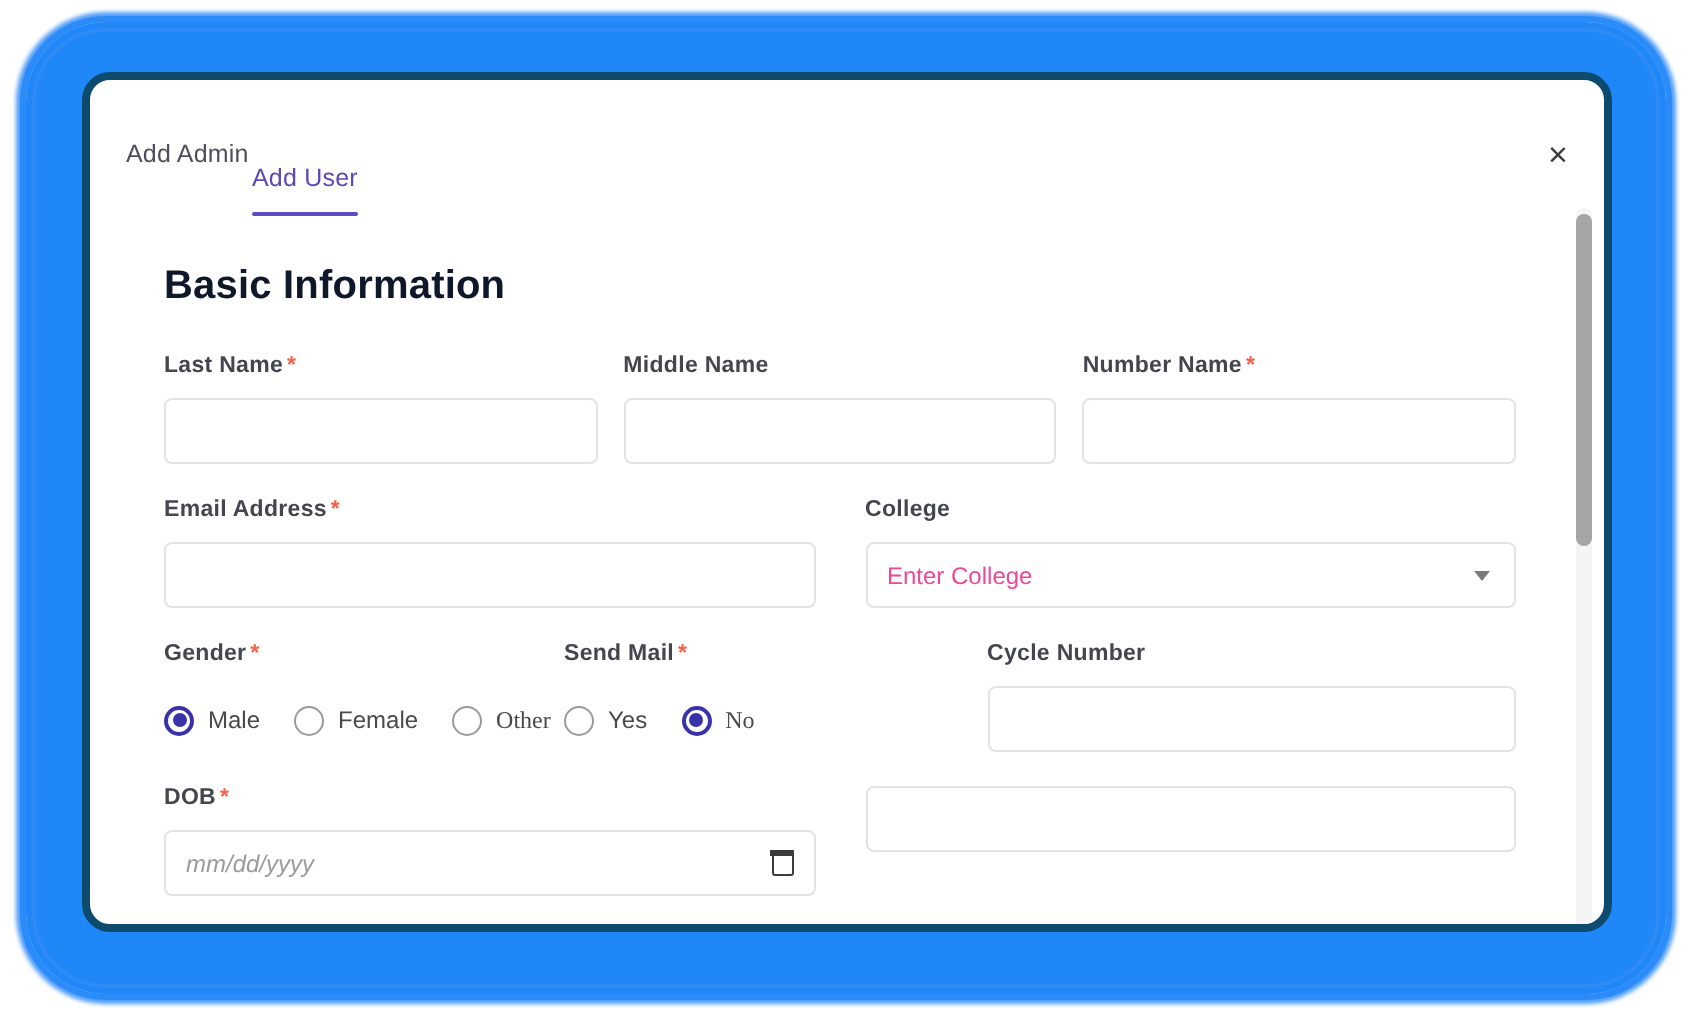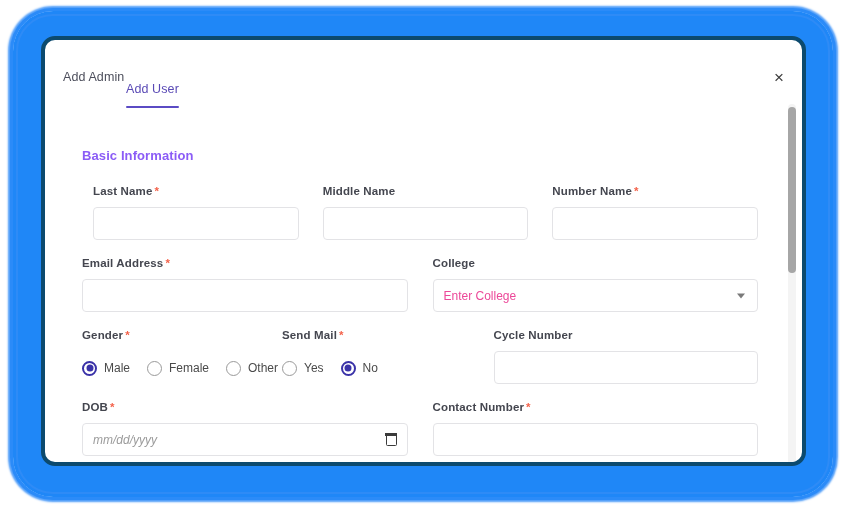--- a/index.html
+++ b/index.html
@@ -108,34 +108,34 @@
     position: absolute;
     left: 0; top: 3px;
     width: 8px;
     height: 166px;
     background: #a6a6a6;
     border-radius: 6px;
   }
 
   
   .section-title {
-    font-size: 13px;
+    font-size: 20px;
     font-weight: bold;
-    color: #8b5cf6;
-    margin: 16px 0 22px 3px;
+    color: #0f172a;
+    margin: 0 0 22px 3px;
     letter-spacing: .1px;
   }
 
   
   .row {
     display: flex;
     margin-bottom: 17px;
   }
   .field { padding: 0 10px 0 3px; }
-  .w3 { width: 231px; margin-left: 11px; }
+  .w3 { width: 231px; }
   .w-email { width: 348px; }
   .w-college { width: 348px; margin-left: 12px; }
   .w-gender { width: 200px; }
   .w-sendmail { width: 200px; }
   .w-cycle { width: 290px; margin-left: 20px; }
   .w-dob { width: 348px; }
   .w-contact { width: 348px; margin-left: 12px; }
 
   label.fl {
     display: block;
@@ -212,21 +212,21 @@
     align-items: center;
     height: 33px;
     padding-top: 1px;
   }
   .radio-opt {
     display: flex;
     align-items: center;
     margin-right: 17px;
     cursor: pointer;
   }
-  .radio-opt:last-child { margin-right: 0; }
+  .radio-opt:last-child { margin-right: 0; font-family: Liberation Serif, serif; }
   .rdot {
     width: 15px; height: 15px;
     border-radius: 50%;
     border: 1.6px solid #9a9a9a;
     margin-right: 7px;
     position: relative;
     flex: none;
   }
   .radio-opt.on .rdot {
     border-color: #3a32a8;
@@ -359,23 +359,20 @@
         <div class="field w-dob">
           <label class="fl">
             <span>DOB</span><span class="req">*</span>
           </label>
           <div class="datewrap">
             <input class="ti date-ti" type="text" placeholder="mm/dd/yyyy" style="">
             <span class="cal-icon"></span>
           </div>
         </div>
         <div class="field w-contact">
-          <label class="fl">
-            <span>Contact Number</span><span class="req">*</span>
-          </label>
           <input class="ti" type="text" value="" style="">
         </div>
       </div>
 
     </div>
   </div>
 
   <div class="scrollbar-track">
     <div class="scrollbar-thumb"></div>
   </div>

